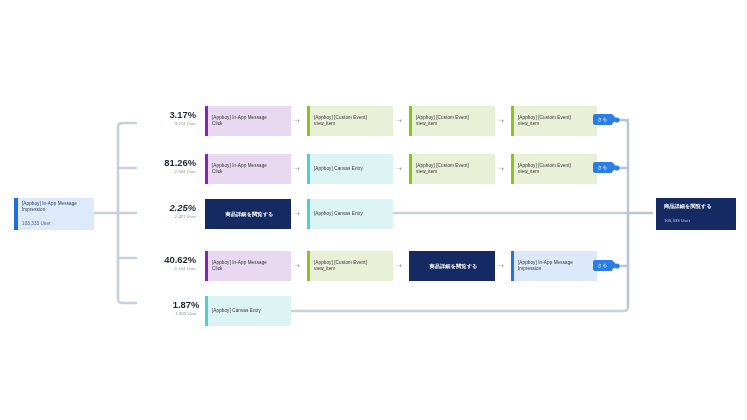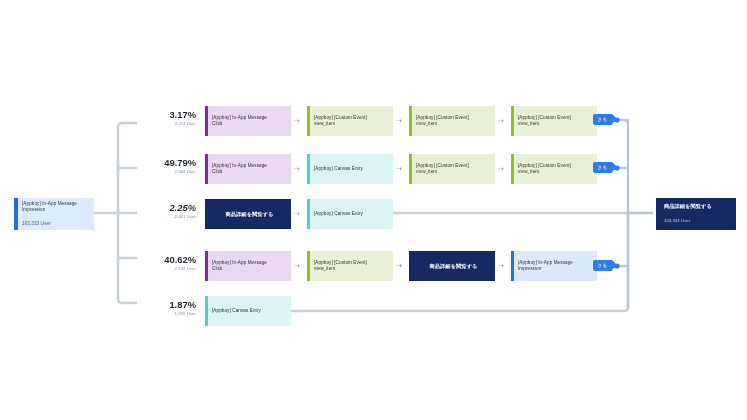--- a/index.html
+++ b/index.html
@@ -147,21 +147,21 @@
 view_item</div>
   </div>
   <div class="arrow" style="left:498px;top:118px;">⇢</div>
   <div class="node step green" style="left:511px;top:106px;width:86px;">
     <div class="txt">[Appboy] [Custom Event]
 view_item</div>
   </div>
   <div class="tag" style="left:593px;top:114px;">さる</div>
 
   <div class="pct" style="left:152px;top:158px;">
-    <div class="p">49.79%</div>
+    <div class="p">81.26%</div>
     <div class="u">2,584 User</div>
   </div>
   <div class="node step purple" style="left:205px;top:154px;width:86px;">
     <div class="txt">[Appboy] In-App Message
 Click</div>
   </div>
   <div class="arrow" style="left:294px;top:166px;">⇢</div>
   <div class="node step cyan" style="left:307px;top:154px;width:86px;">
     <div class="txt">[Appboy] Canvas Entry</div>
   </div>
@@ -206,21 +206,21 @@
   <div class="node step navy" style="left:409px;top:251px;width:86px;">
     <div class="txt">商品詳細を閲覧する</div>
   </div>
   <div class="arrow" style="left:498px;top:263px;">⇢</div>
   <div class="node step blue" style="left:511px;top:251px;width:86px;">
     <div class="txt">[Appboy] In-App Message
 Impression</div>
   </div>
   <div class="tag" style="left:593px;top:260px;">さる</div>
 
-  <div class="pct" style="left:152px;top:300px;">
+  <div class="pct" style="left:164px;top:300px;text-align:center;">
     <div class="p">1.87%</div>
     <div class="u">1,935 User</div>
   </div>
   <div class="node step cyan" style="left:205px;top:296px;width:86px;">
     <div class="txt">[Appboy] Canvas Entry</div>
   </div>
 
 </div>
 
 </body></html>

